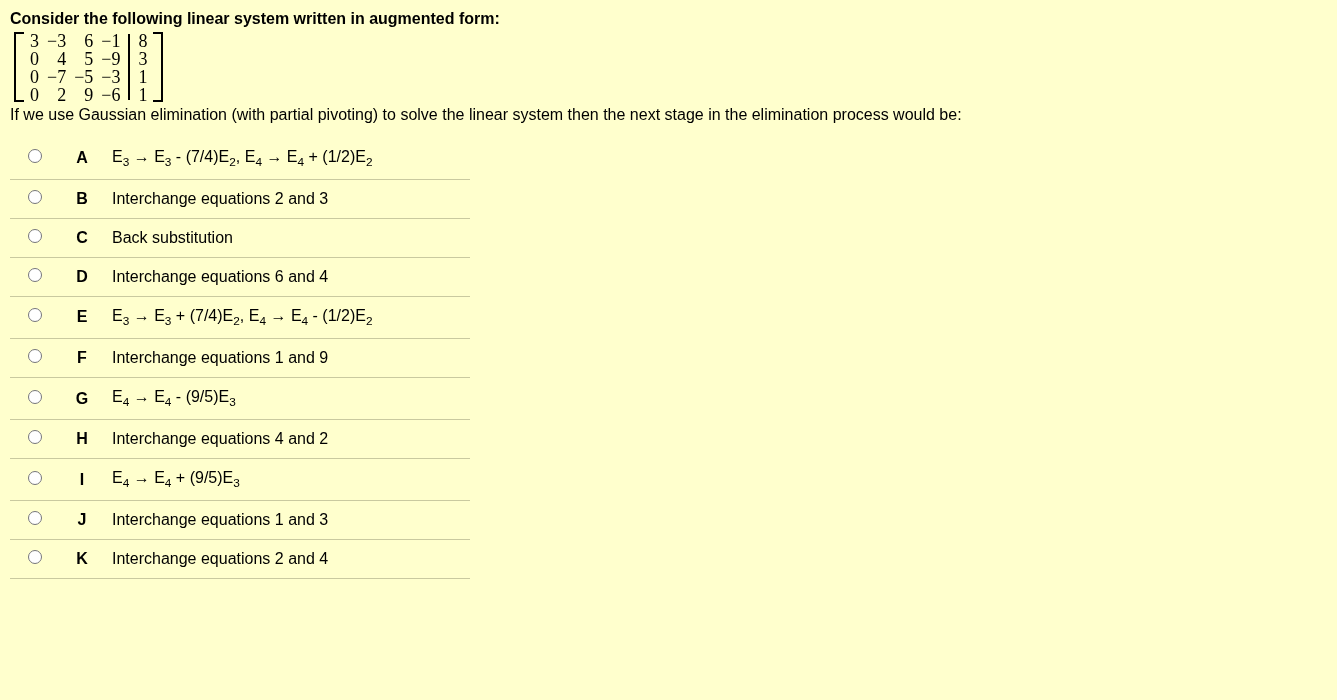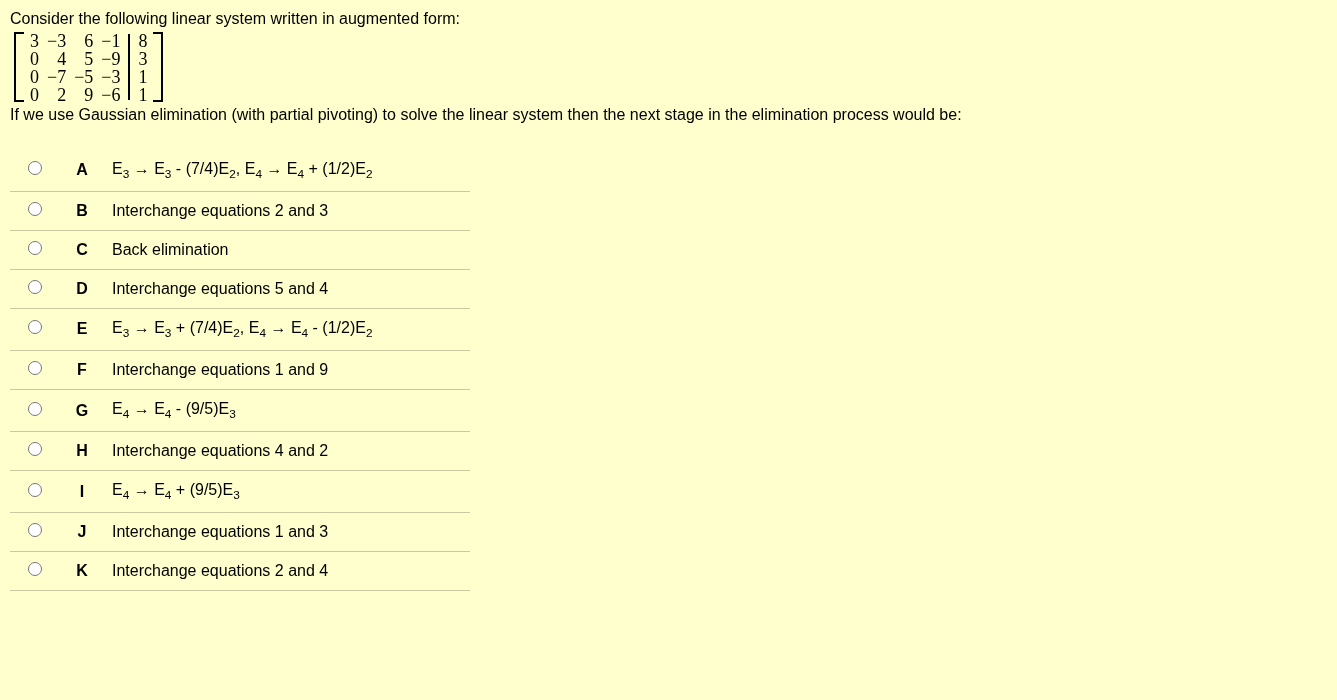--- a/index.html
+++ b/index.html
@@ -9,20 +9,21 @@
     font-size:16px;
     color:#000;
     width:1337px;
     height:700px;
     overflow:hidden;
     box-sizing:border-box;
     padding:8px 10px;
   }
   .question-text{
     line-height:1.35;
+    font-weight:bold;
   }
   .matrix-block{
     display:flex;
     align-items:stretch;
     font-family:"Times New Roman",serif;
     font-size:18px;
     line-height:1.0;
     margin:2px 0 2px 4px;
     height:70px;
   }
@@ -61,21 +62,21 @@
     padding:0 4px;
     text-align:right;
   }
   .mcol span{display:block; white-space:nowrap;}
   .aug-bar{
     width:2px;
     background:#000;
     margin:2px 4px;
   }
   .follow-text{
-    margin:4px 0 26px 0;
+    margin:4px 0 14px 0;
   }
   .options{
     display:table;
     border-collapse:collapse;
   }
   .opt-row{
     display:table-row;
   }
   .opt-row>div{
     display:table-cell;
@@ -145,26 +146,26 @@
       <div class="text-cell">E<sub>3</sub> → E<sub>3</sub> - (7/4)E<sub>2</sub>, E<sub>4</sub> → E<sub>4</sub> + (1/2)E<sub>2</sub></div>
     </div>
     <div class="opt-row">
       <div class="radio-cell"><input type="radio" name="answer" style=""></div>
       <div class="letter-cell">B</div>
       <div class="text-cell">Interchange equations 2 and 3</div>
     </div>
     <div class="opt-row">
       <div class="radio-cell"><input type="radio" name="answer" style=""></div>
       <div class="letter-cell">C</div>
-      <div class="text-cell">Back elimination</div>
+      <div class="text-cell">Back substitution</div>
     </div>
     <div class="opt-row">
       <div class="radio-cell"><input type="radio" name="answer" style=""></div>
       <div class="letter-cell">D</div>
-      <div class="text-cell">Interchange equations 5 and 4</div>
+      <div class="text-cell">Interchange equations 6 and 4</div>
     </div>
     <div class="opt-row">
       <div class="radio-cell"><input type="radio" name="answer" style=""></div>
       <div class="letter-cell">E</div>
       <div class="text-cell">E<sub>3</sub> → E<sub>3</sub> + (7/4)E<sub>2</sub>, E<sub>4</sub> → E<sub>4</sub> - (1/2)E<sub>2</sub></div>
     </div>
     <div class="opt-row">
       <div class="radio-cell"><input type="radio" name="answer" style=""></div>
       <div class="letter-cell">F</div>
       <div class="text-cell">Interchange equations 1 and 9</div>

